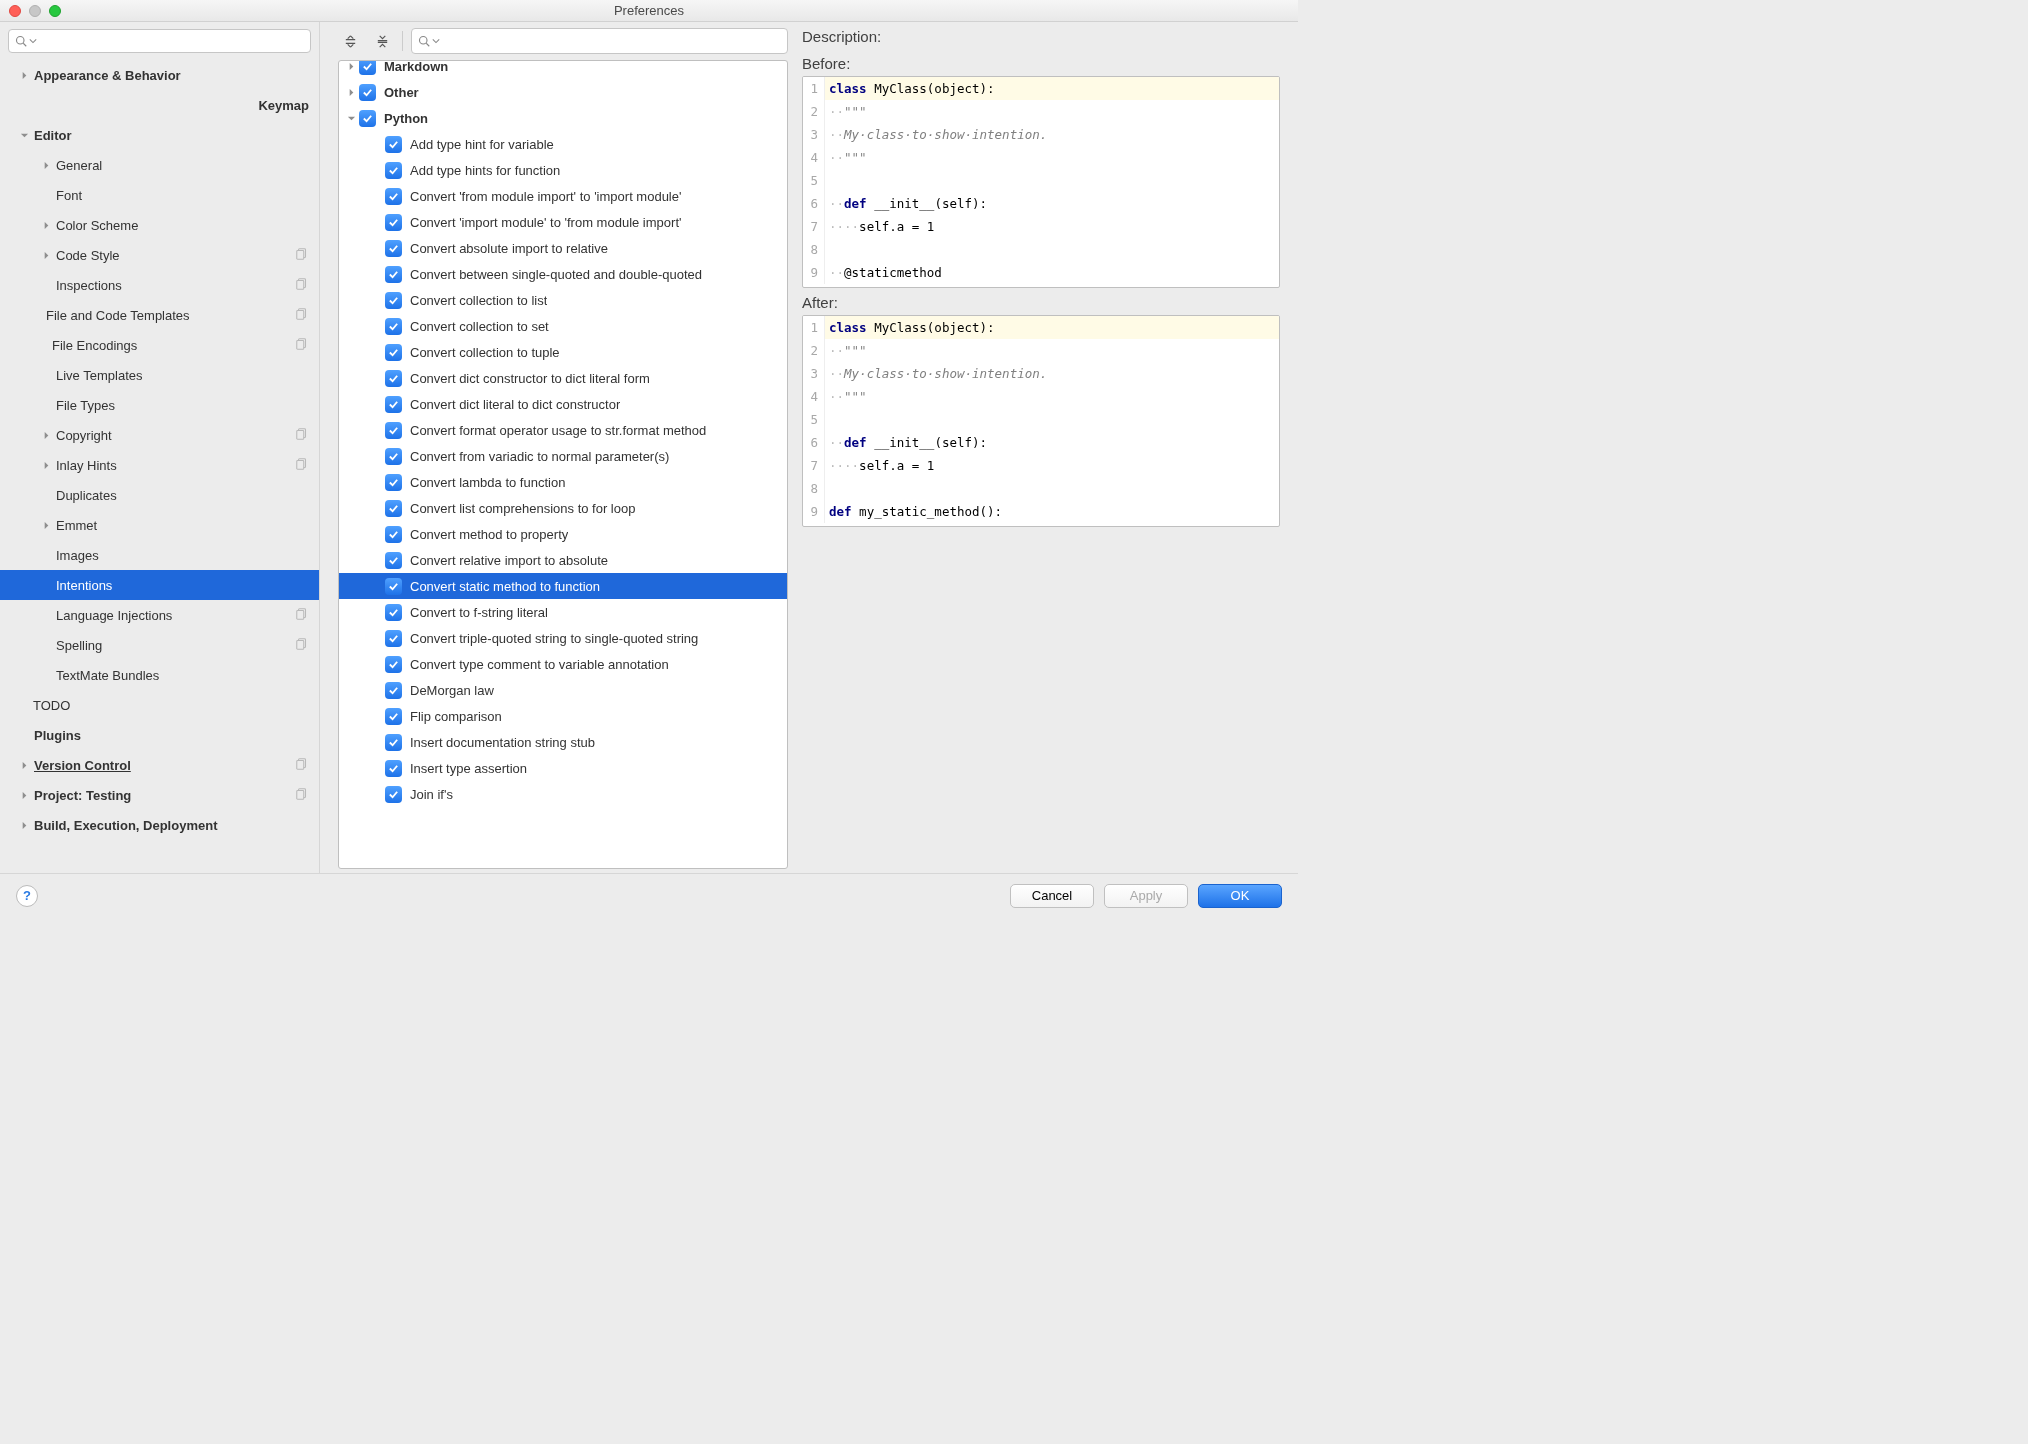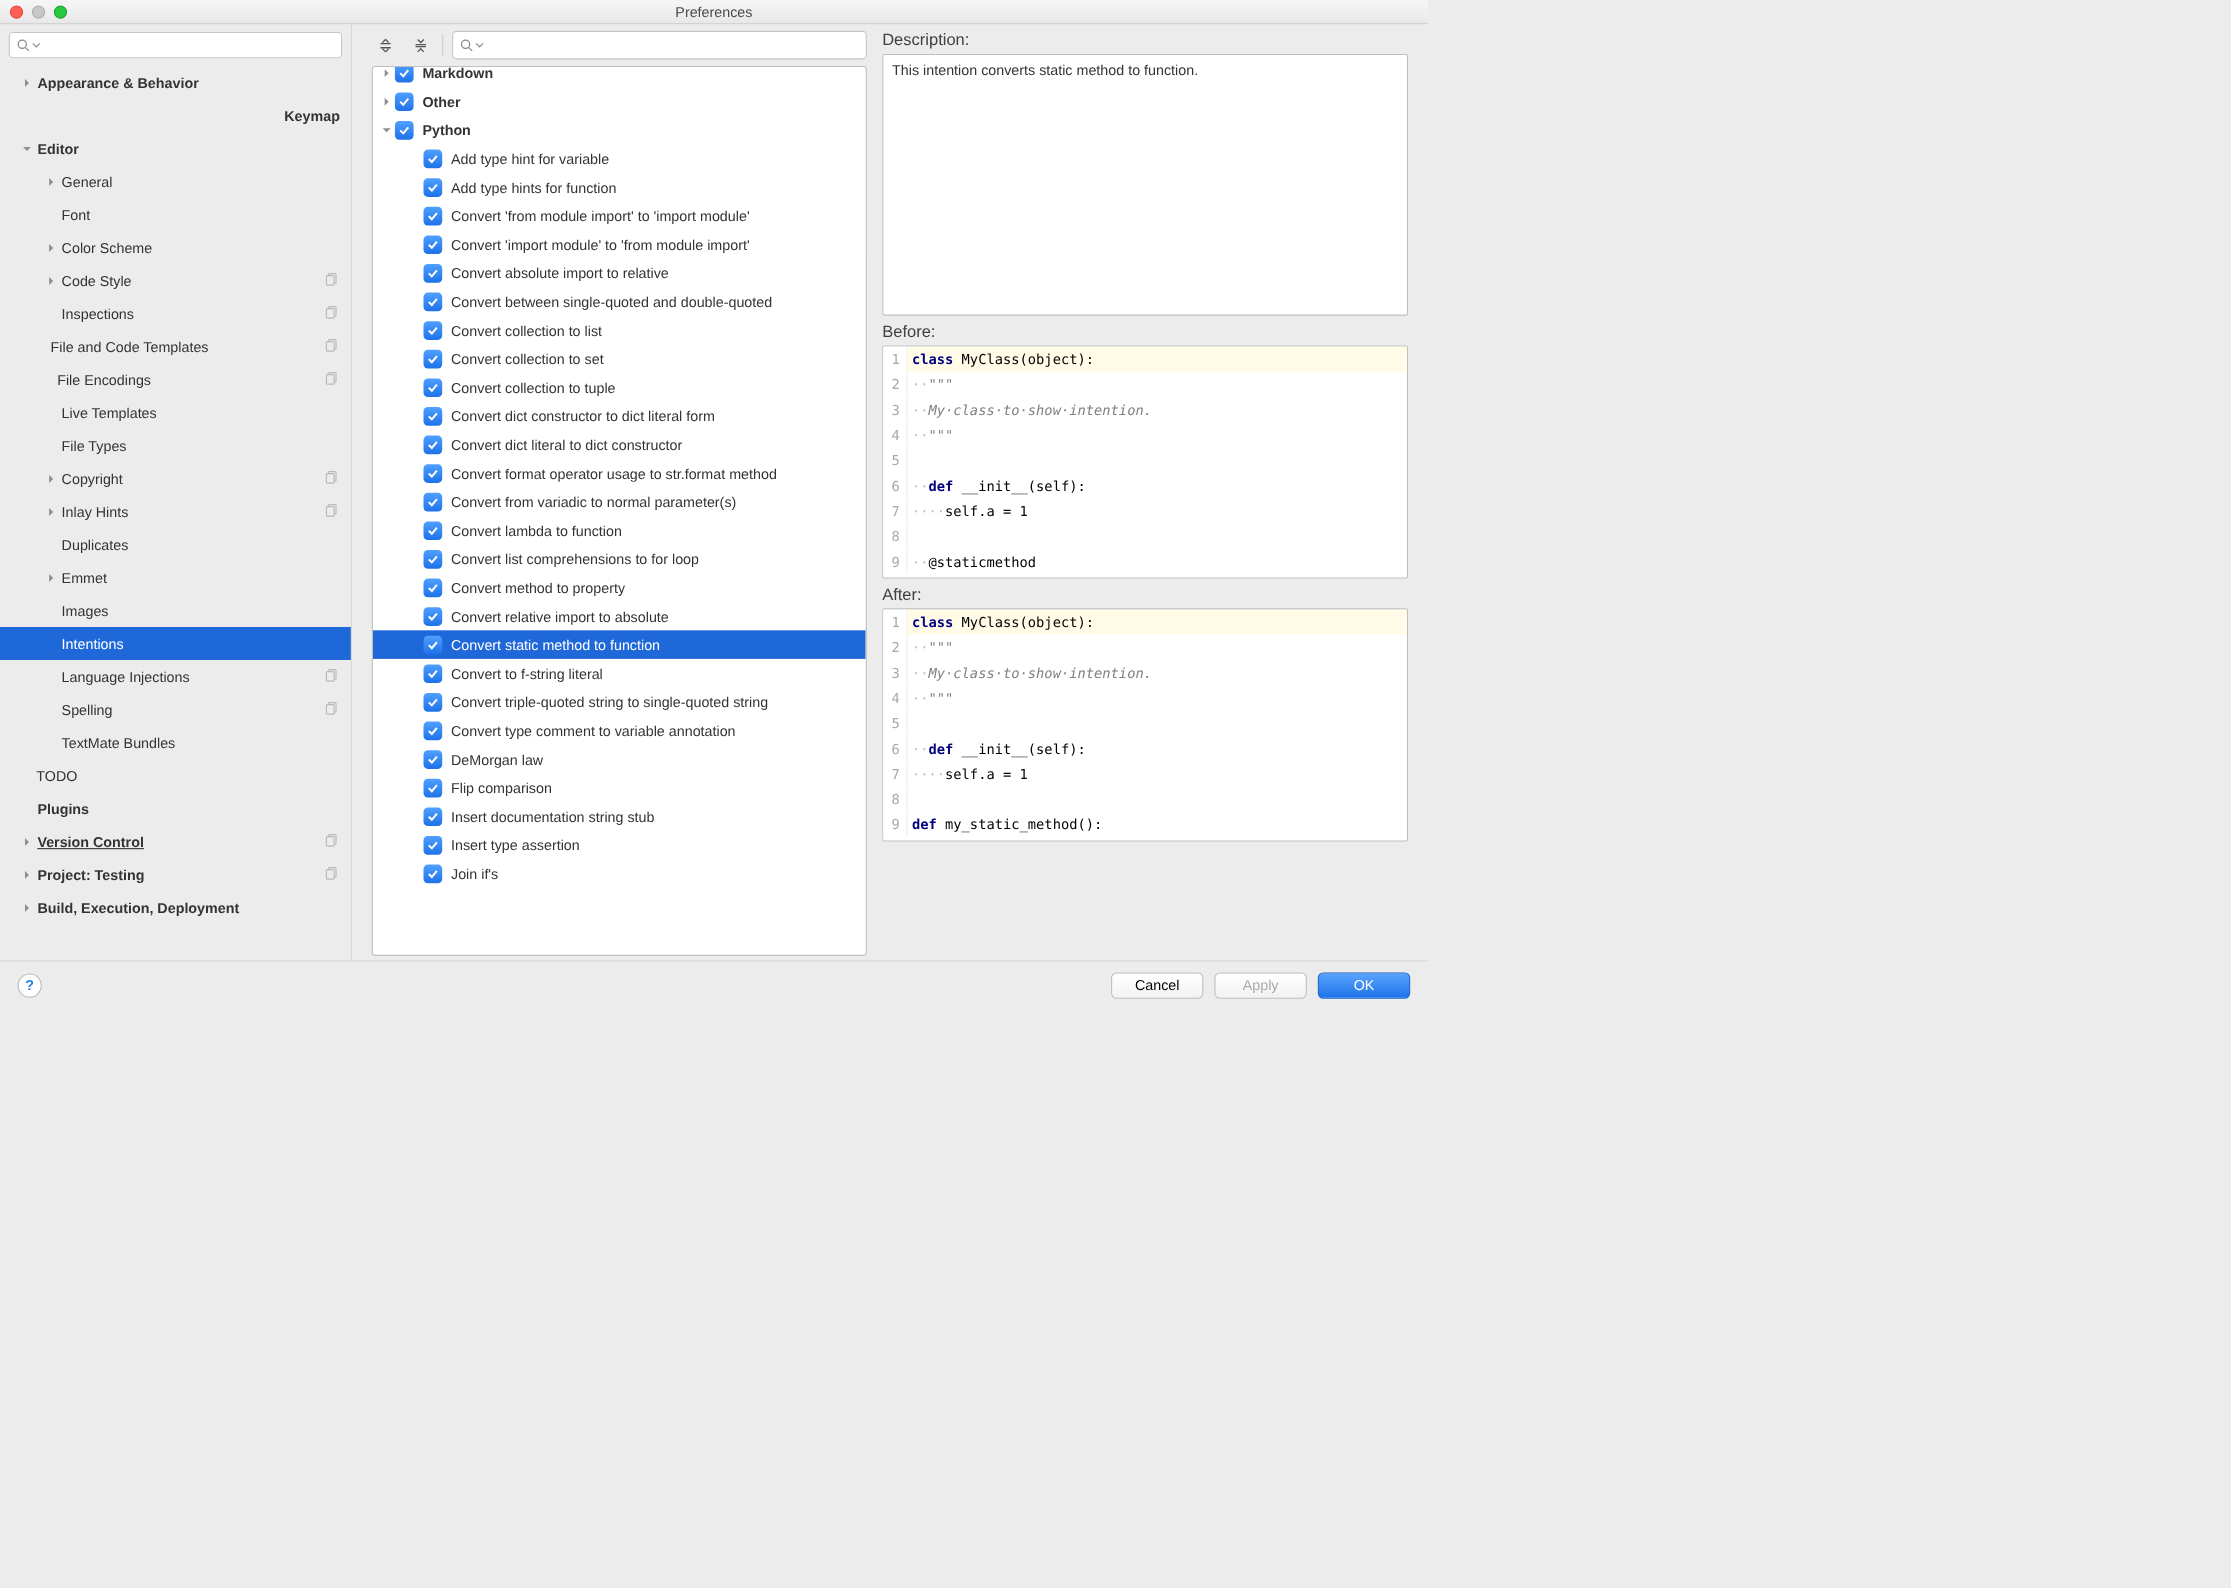--- a/index.html
+++ b/index.html
@@ -804,21 +804,20 @@
                   </svg>
                 </span>
                 <span class="int-label">Join if's</span>
               </div>
             </div>
         </div>
       </div>
 
       <div class="details-panel">
         <div class="section-label">Description:</div>
-        <div class="desc-box">This intention converts static method to function.</div>
 
         <div class="section-label">Before:</div>
         <div class="code-box" id="before-code" style="height:212px;flex:none">
             <div class="code-line hl">
               <div class="gutter">1</div>
               <div class="code-content"><span class="kw">class </span><span class="fn">MyClass(object):</span></div>
             </div>
             <div class="code-line">
               <div class="gutter">2</div>
               <div class="code-content"><span class="dot">··</span><span class="str">"""</span></div>

